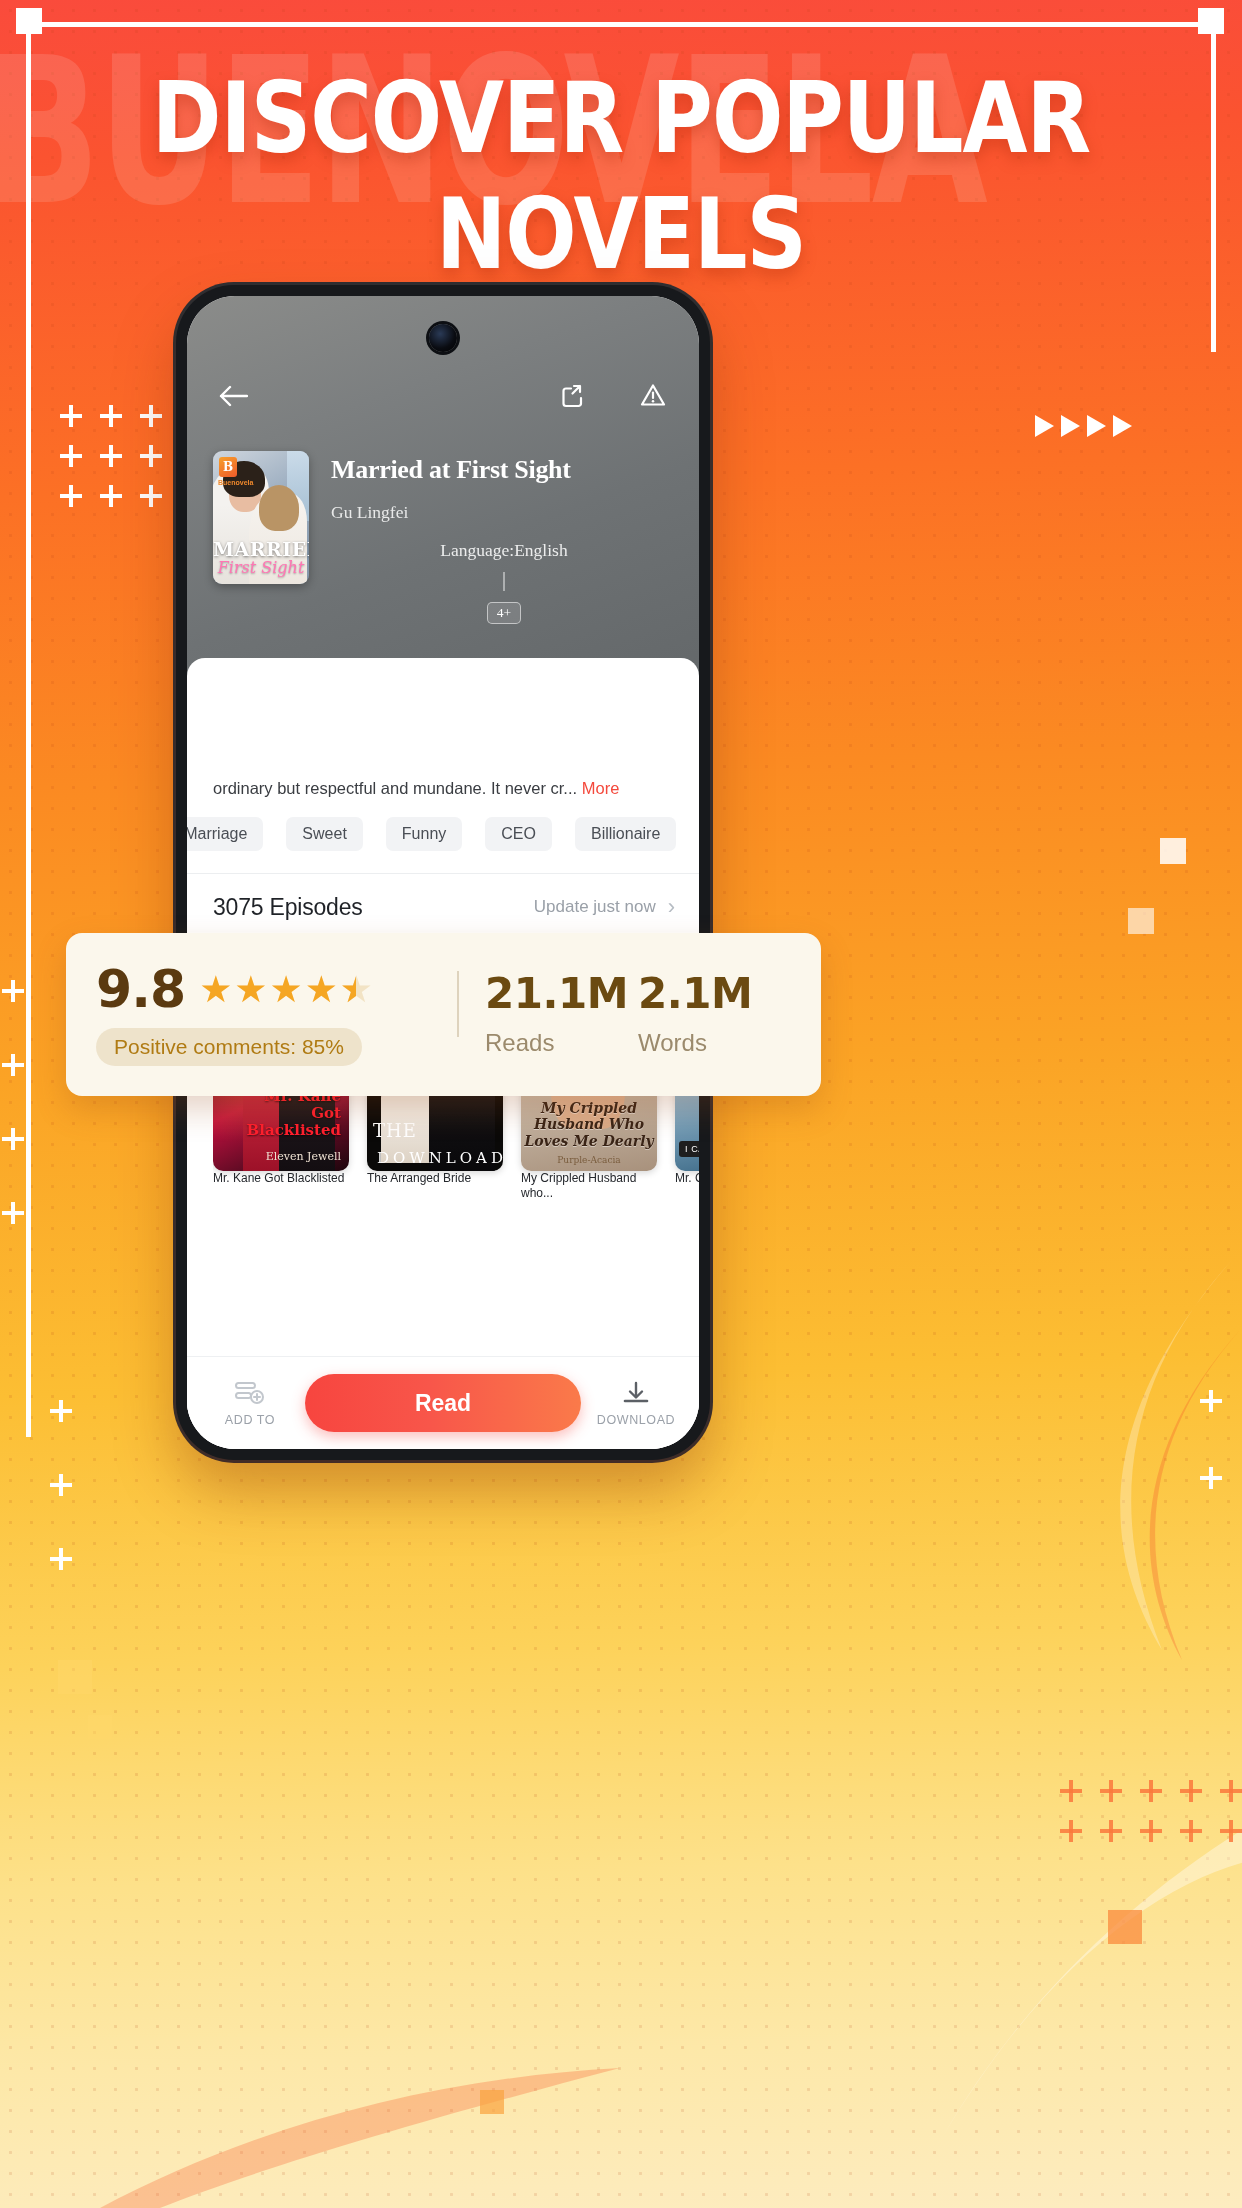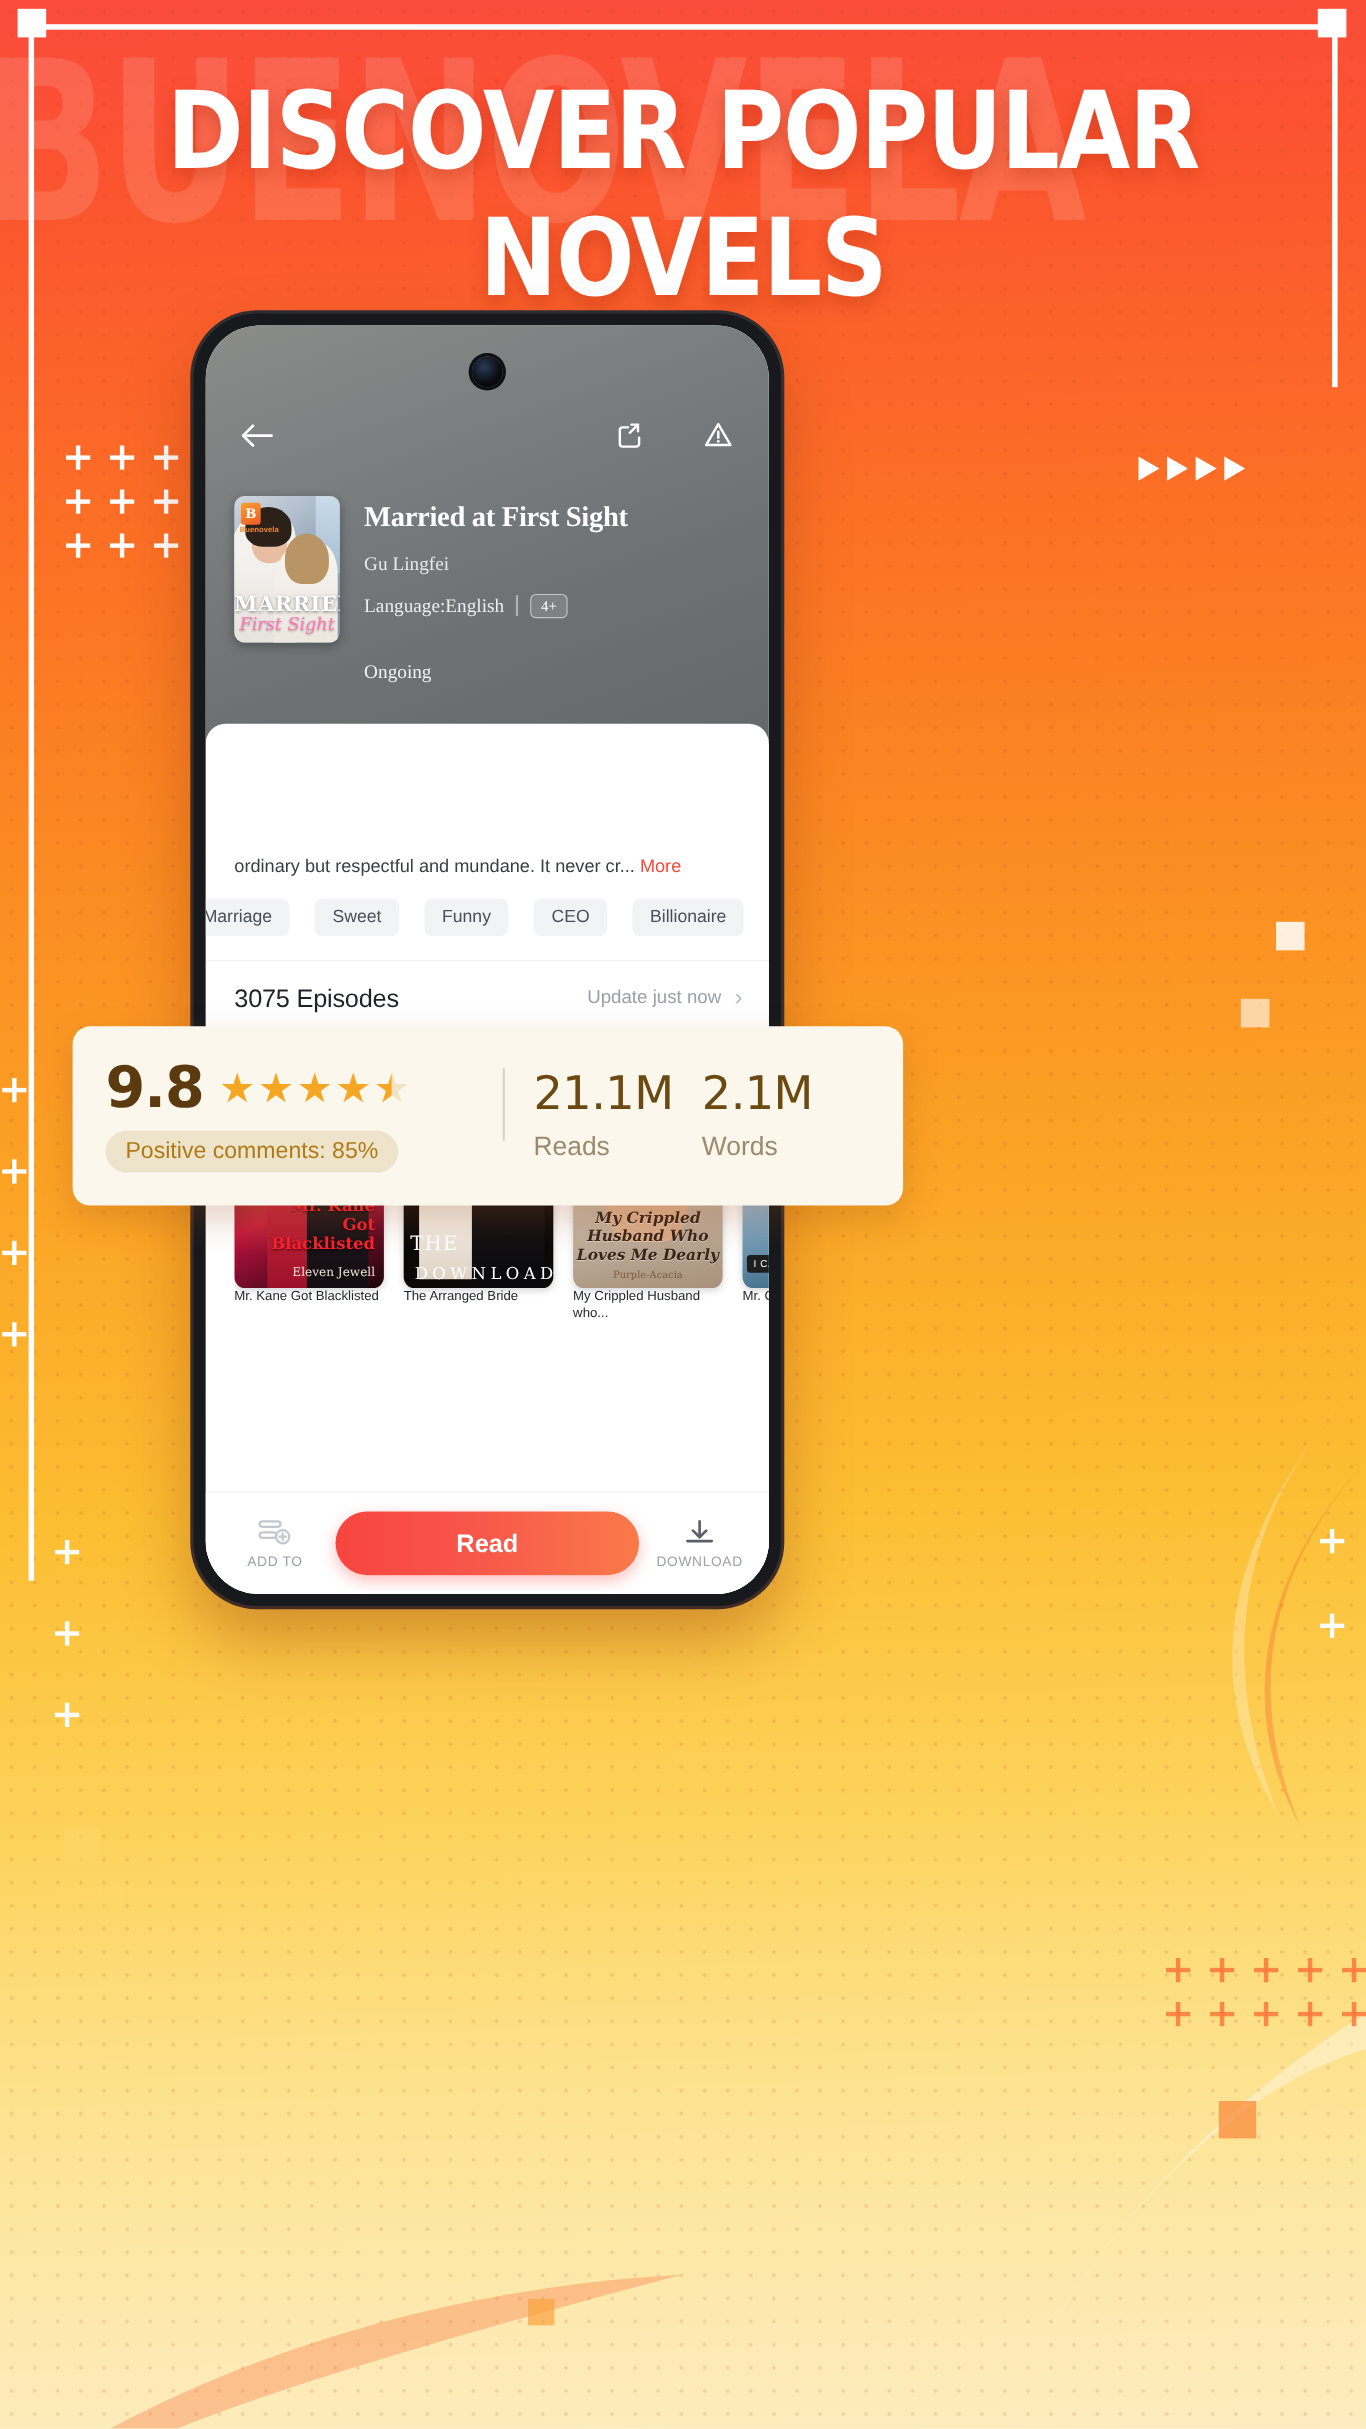--- a/index.html
+++ b/index.html
@@ -103,21 +103,21 @@
   .cover .faceB{position:absolute;right:22px;top:44px;width:27px;height:31px;background:#edc5ab;border-radius:46%;}
   .cover .winA{position:absolute;right:0;top:0;width:22px;height:70px;background:linear-gradient(180deg,#cfe0ee,#a9c4d8);opacity:.85;}
   .cover .logo{position:absolute;left:6px;top:6px;width:18px;height:20px;border-radius:3px;background:linear-gradient(150deg,#f7a02c,#ef5a2a);display:flex;align-items:center;justify-content:center;color:#fff;font-size:12px;font-weight:bold;font-family:"DejaVu Serif",serif;}
   .cover .brand{position:absolute;left:5px;top:28px;font-size:7px;color:#f0892c;font-weight:bold;}
   .cover .ttl{position:absolute;left:0;right:0;bottom:24px;text-align:center;color:#fff;font-family:"DejaVu Serif",serif;font-weight:bold;font-size:19px;letter-spacing:.5px;text-shadow:0 1px 3px rgba(0,0,0,.5);}
   .cover .sub{position:absolute;left:0;right:0;bottom:7px;text-align:center;color:#ff77b4;font-family:"DejaVu Serif",serif;font-style:italic;font-size:16px;text-shadow:0 1px 2px rgba(0,0,0,.35);}
 
   .book-meta{padding-top:4px;color:#fff;flex:1;min-width:0;font-family:Liberation Serif, serif;}
   .book-title{font-size:26px;font-weight:bold;letter-spacing:-.3px;line-height:1.15;}
   .book-author{font-size:17.5px;color:#e8e9e9;margin-top:17px;font-weight:400;}
-  .book-lang-row{display:flex;align-items:center;gap:11px;margin-top:17px;}
+  .book-lang-row{display:flex;align-items:center;gap:11px;margin-top:17px;flex-direction:column;}
   .book-lang{font-size:17.5px;color:#eceded;}
   .lang-div{width:1.5px;height:19px;background:rgba(255,255,255,.45);}
   .age-badge{font-size:13.5px;color:#fff;border:1.4px solid rgba(255,255,255,.55);border-radius:5px;padding:2px 9px;background:rgba(255,255,255,.12);}
   .book-status{font-size:17.5px;color:#f1f1f1;margin-top:38px;}
 
   
   .sheet{position:relative;background:#fff;margin-top:-18px;border-radius:18px 18px 0 0;padding-top:6px;height:100%;}
   .desc{
     padding:112px 26px 0; font-size:16.5px; color:#3a3d42; line-height:1.5;
     white-space:nowrap; overflow:hidden; text-overflow:ellipsis;
@@ -201,21 +201,21 @@
   .stars{display:flex;gap:2px;align-items:center;}
   .star{font-size:37px;color:#f5a623;line-height:1;}
   .star.half{position:relative;color:#f2e3c4;}
   .star.half .fillhalf{position:absolute;left:0;top:0;width:50%;overflow:hidden;color:#f5a623;}
   .rc-pos{
     display:inline-block;margin-top:13px;background:#eee3cb;color:#b07b13;
     font-size:21px;padding:7px 18px;border-radius:20px;
   }
   .rc-sep{width:2px;height:66px;background:#ded3bd;margin:0 26px 22px;}
   .rc-stat{flex:1;text-align:left;}
-  .rc-num{font-size:42px;font-weight:normal;color:#6b4a11;letter-spacing:-.5px;line-height:1;font-family:"DejaVu Sans",sans-serif;}
+  .rc-num{font-size:42px;font-weight:bold;color:#6b4a11;letter-spacing:-.5px;line-height:1;font-family:"DejaVu Sans",sans-serif;}
   .rc-lbl{font-size:24px;color:#9b8a6c;margin-top:14px;}
 </style>
 </head>
 <body>
 
 <div class="bg-dots"></div>
 <div class="watermark">BUENOVELA</div>
 
 <svg class="swoosh" style="right:0;top:1250px;" width="260" height="420" viewBox="0 0 260 420">
   <path d="M250 10 C150 120 120 250 180 400 C120 300 110 170 250 10Z" fill="rgba(255,255,255,.28)"></path>

